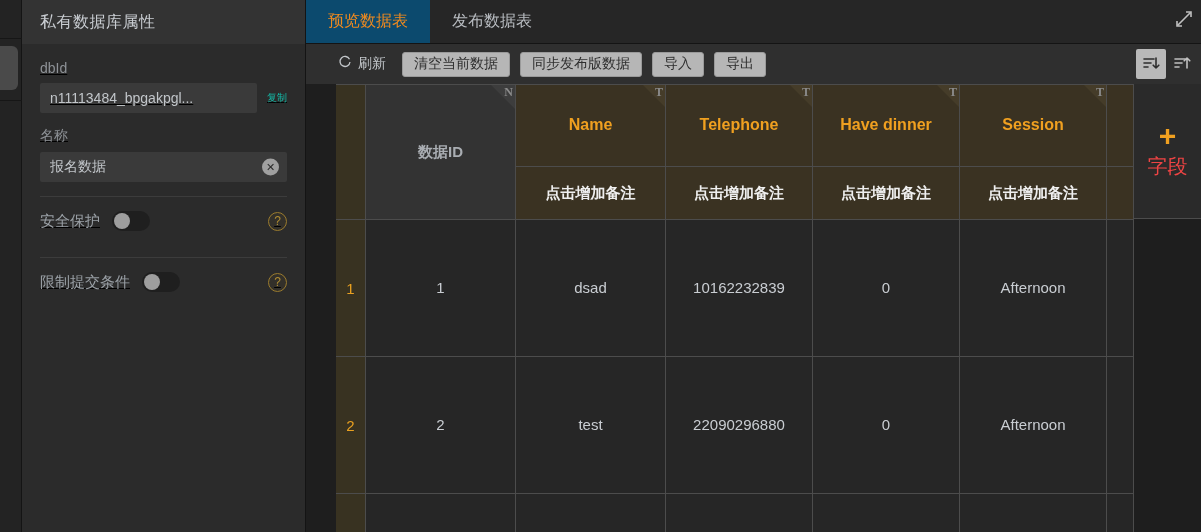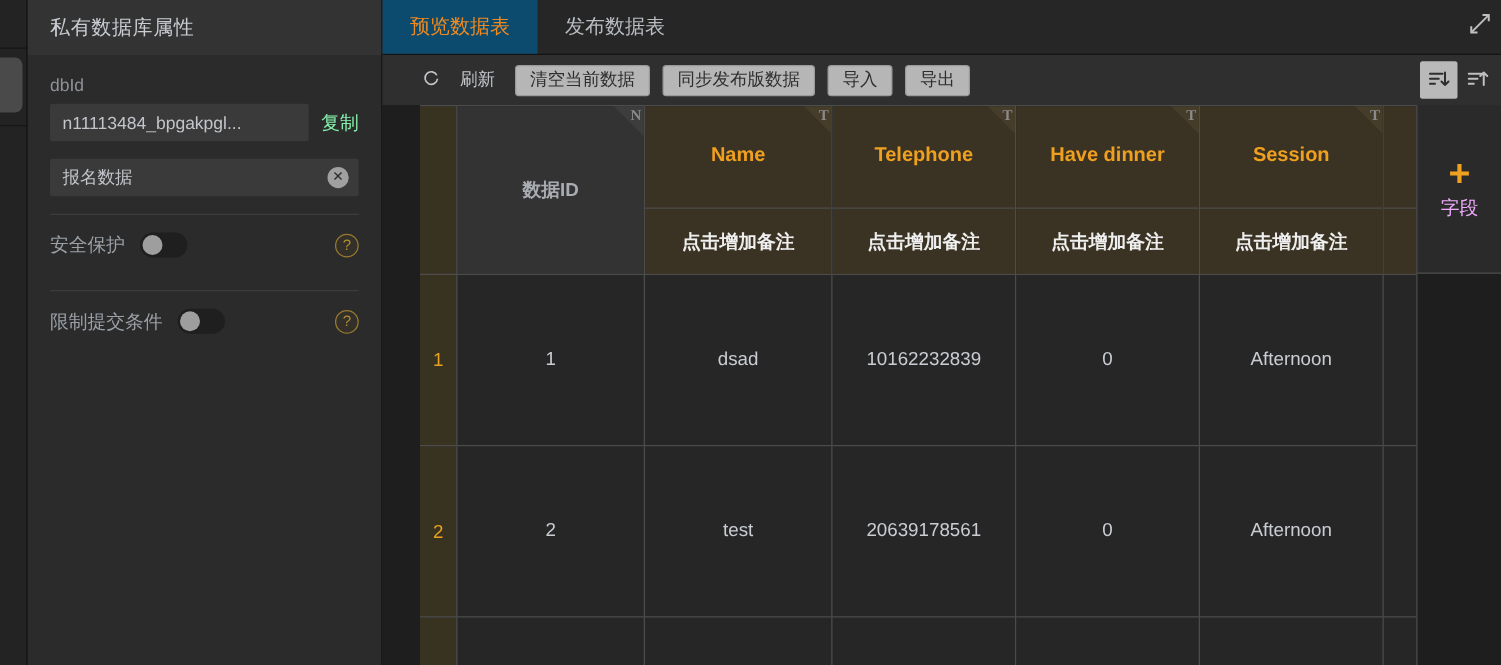--- a/index.html
+++ b/index.html
@@ -49,21 +49,21 @@
   }
   .panel-title {
     height: 44px; flex: 0 0 44px;
     background: #333333;
     display: flex; align-items: center;
     padding-left: 18px;
     color: #c9cdd2;
     font-size: 16px;
     letter-spacing: .5px;
   }
-  .panel-body { padding: 14px 18px 0 18px; }
+  .panel-body { padding: 14px 18px 0 18px; text-decoration: underline; }
   .field-label {
     color: #8e9297;
     font-size: 14px;
     margin-bottom: 7px;
     margin-top: 2px;
   }
   .field-row { display: flex; align-items: center; gap: 10px; margin-bottom: 14px; }
   .text-input {
     flex: 1 1 auto;
     height: 30px;
@@ -71,22 +71,22 @@
     border: none;
     border-radius: 2px;
     color: #c2c6ca;
     font-size: 14px;
     padding: 12px 10px;
     font-family: inherit;
     outline: none;
     min-width: 0;
   }
   .copy-btn {
-    color: #86efac;
-    font-size: 15px;
+    color: #14b8a6;
+    font-size: 10px;
     cursor: pointer;
     white-space: nowrap;
     user-select: none;
   }
   .input-wrap { position: relative; flex: 1 1 auto; min-width: 0; }
   .input-wrap .text-input { width: 100%; padding-right: 30px; }
   .clear-icon {
     position: absolute; right: 8px; top: 50%; transform: translateY(-50%);
     width: 17px; height: 17px; border-radius: 50%;
     background: #a0a0a0;
@@ -155,21 +155,21 @@
 
   .toolbar {
     height: 40px; flex: 0 0 40px;
     background: #2f2f2f;
     display: flex; align-items: center;
     padding-left: 32px;
     gap: 10px;
     position: relative;
   }
   .refresh-btn {
-    display: flex; align-items: center; gap: 16px;
+    display: flex; gap: 6px;
     color: #c3c7cb; font-size: 14px; cursor: pointer;
     margin-right: 6px; user-select: none;
   }
   .tb-btn {
     height: 25px;
     background: #b6b6b6;
     border: 1px solid #9a9a9a;
     border-radius: 3px;
     color: #2e2e2e;
     font-size: 14px;
@@ -289,21 +289,21 @@
     border-left: 1px solid #4c4c4c;
     border-bottom: 1px solid #4c4c4c;
     display: flex; flex-direction: column;
     align-items: center; justify-content: center;
     cursor: pointer;
     z-index: 5;
   }
   .addfield .plus {
     color: #f0a020; font-size: 30px; line-height: 26px; font-weight: bold;
   }
-  .addfield .txt { color: #f0abfc; font-size: 15px; margin-top: 4px; }
+  .addfield .txt { color: #ef4444; font-size: 20px; margin-top: 4px; }
   .addfield-below {
     position: absolute; right: 0; top: 135px;
     width: 68px; height: 400px;
     background: #1e1e1e;
     border-left: 1px solid #4c4c4c;
     z-index: 4;
   }
 </style>
 </head>
 <body>
@@ -319,20 +319,21 @@
   <div class="panel">
     <div class="panel-title">私有数据库属性</div>
     <div class="panel-body">
 
       <div class="field-label">dbId</div>
       <div class="field-row">
         <input class="text-input" readonly="" value="n11113484_bpgakpgl..." style="">
         <span class="copy-btn">复制</span>
       </div>
 
+      <div class="field-label">名称</div>
       <div class="field-row">
         <div class="input-wrap">
           <input class="text-input" value="报名数据" style="">
           <span class="clear-icon">✕</span>
         </div>
       </div>
 
       <div class="divider"></div>
 
       <div class="toggle-row">
@@ -462,21 +463,21 @@
             <td class="body-cell">10162232839</td>
             <td class="body-cell">0</td>
             <td class="body-cell">Afternoon</td>
             <td class="body-cell"></td>
           </tr>
 
           <tr>
             <td class="gutter-cell">2</td>
             <td class="body-cell idcell">2</td>
             <td class="body-cell">test</td>
-            <td class="body-cell">20639178561</td>
+            <td class="body-cell">22090296880</td>
             <td class="body-cell">0</td>
             <td class="body-cell">Afternoon</td>
             <td class="body-cell"></td>
           </tr>
 
           <tr>
             <td class="gutter-cell">3</td>
             <td class="body-cell idcell"></td>
             <td class="body-cell"></td>
             <td class="body-cell"></td>

